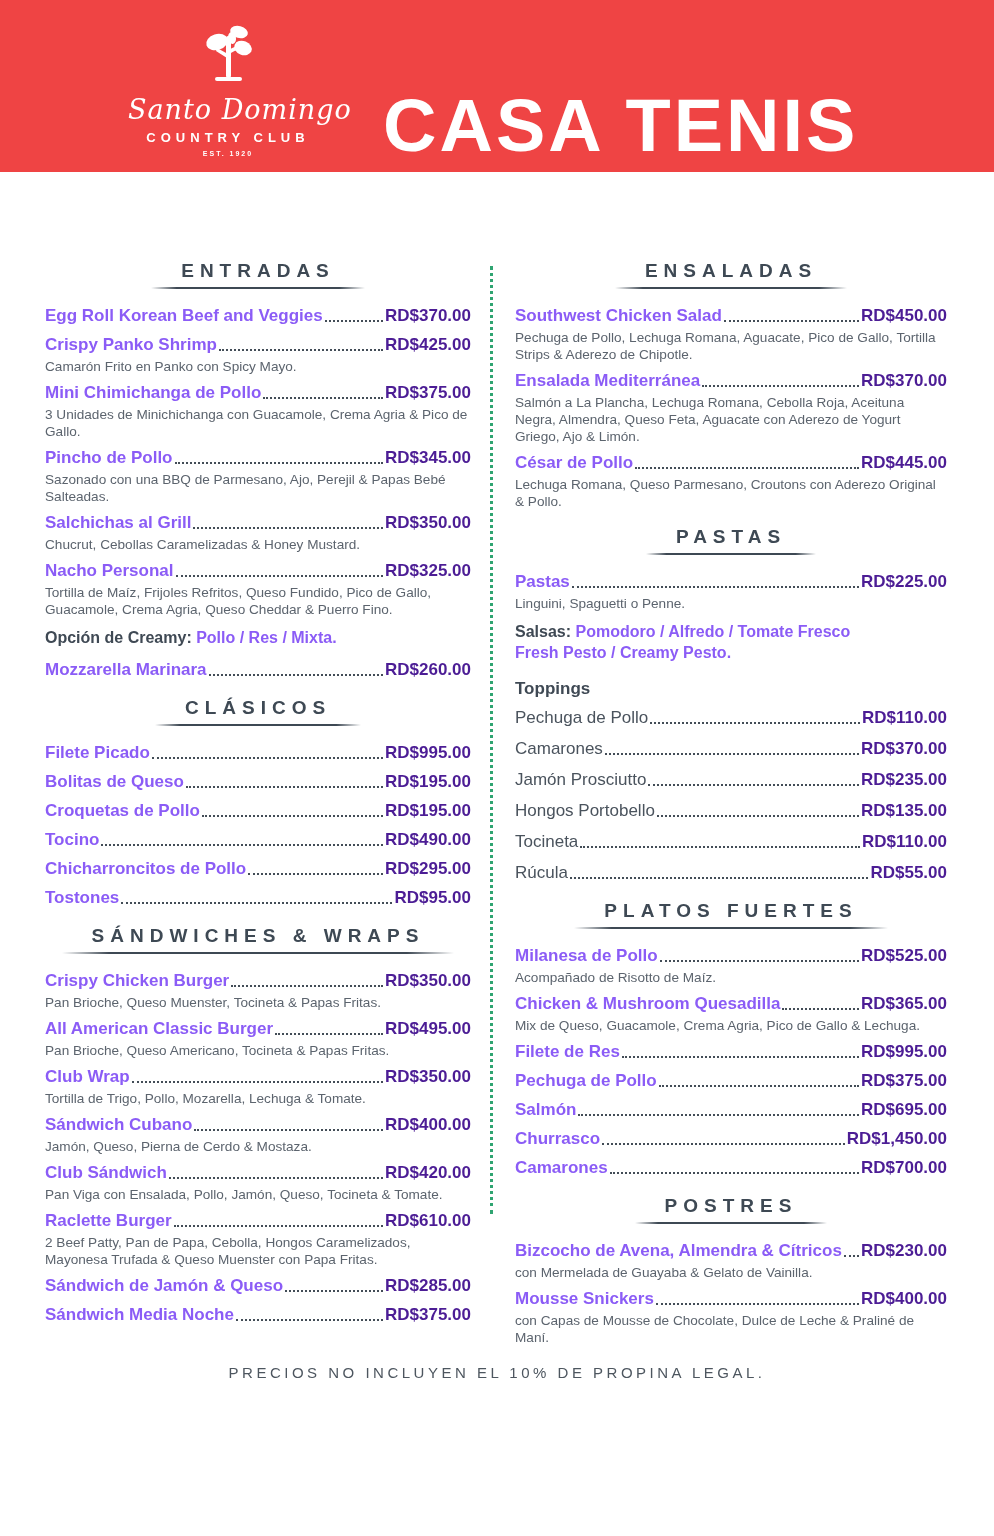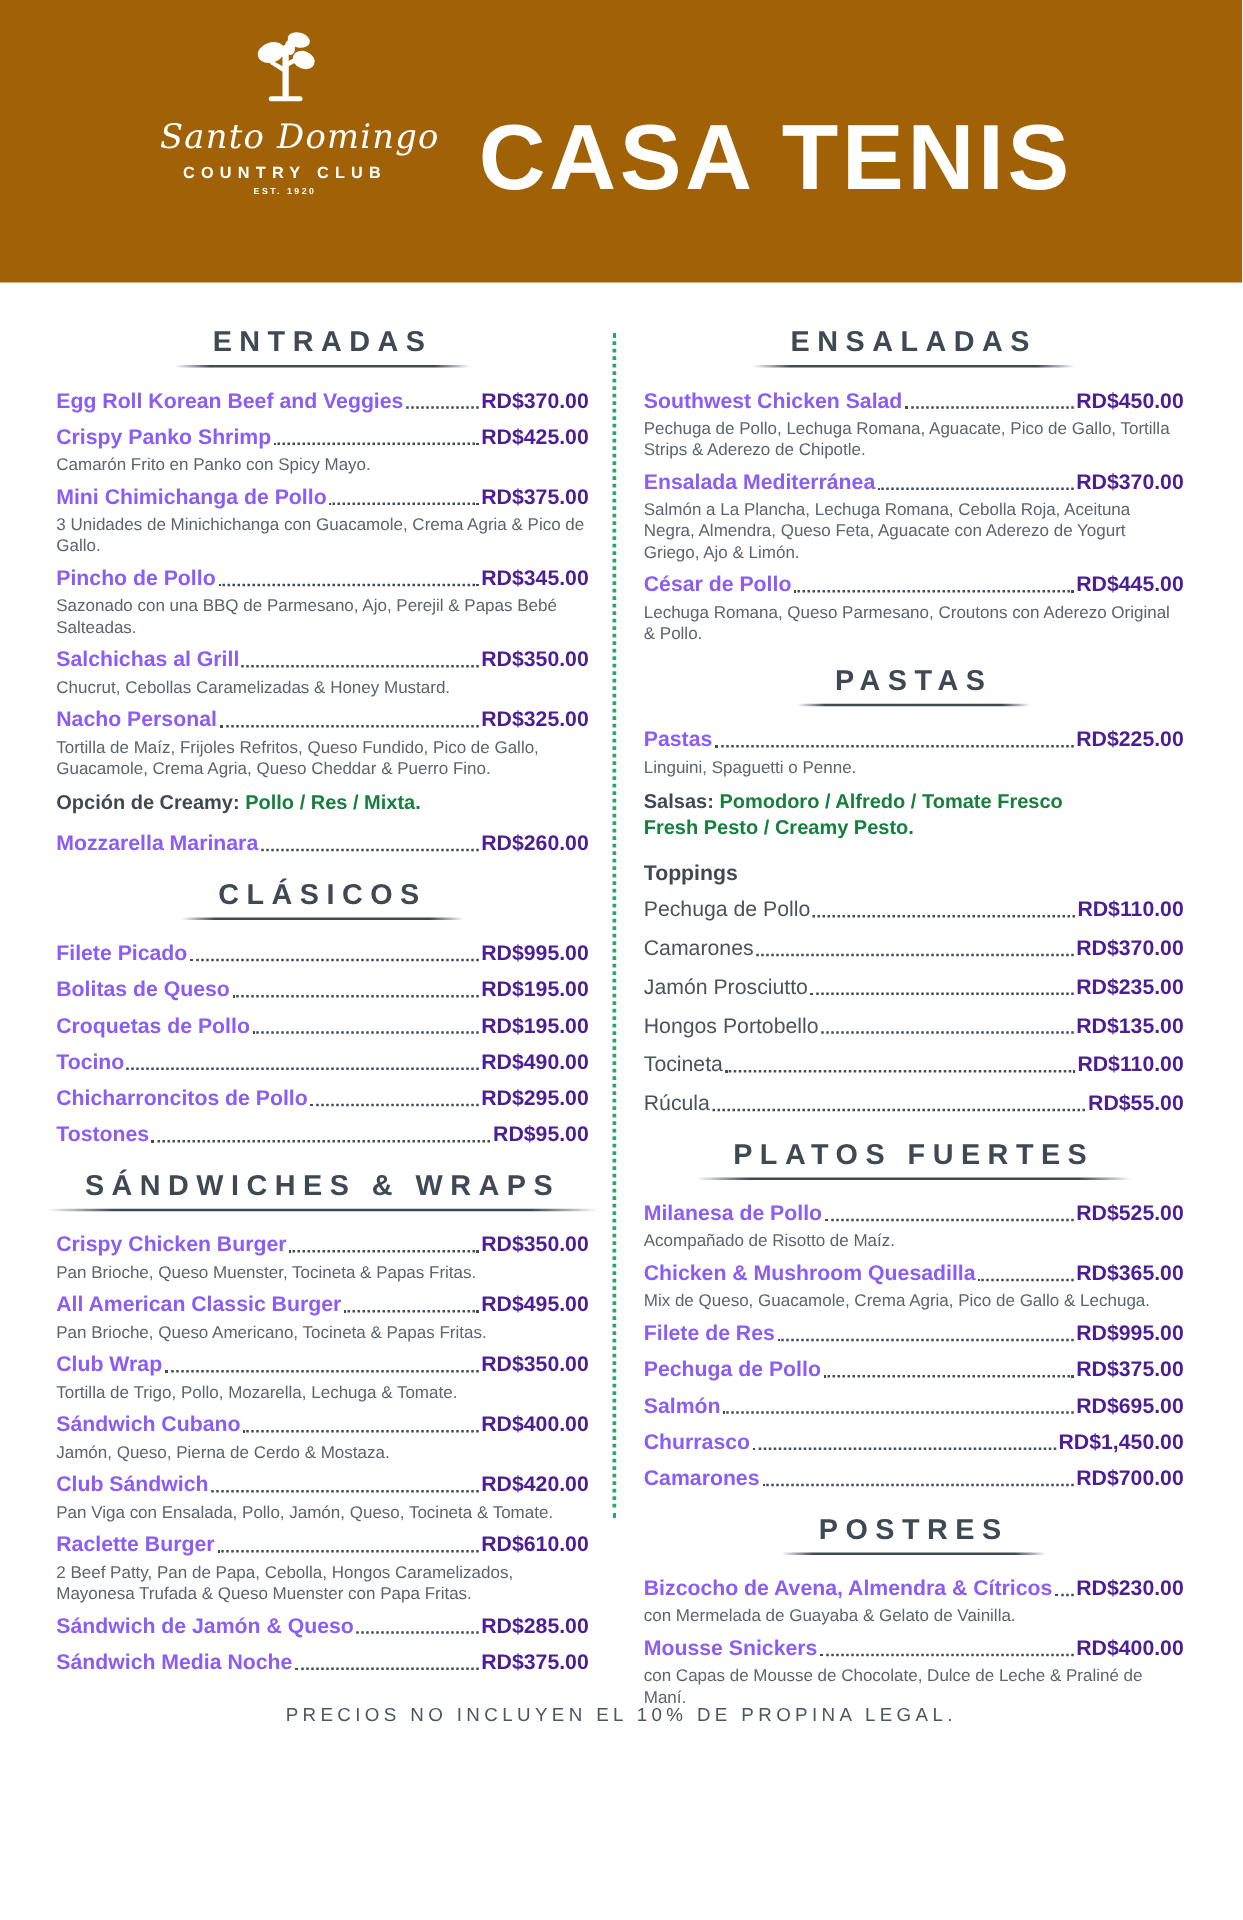--- a/index.html
+++ b/index.html
@@ -1,57 +1,57 @@
 <!DOCTYPE html>
 <html><head>
 <meta charset="utf-8">
 <style>
   * { margin:0; padding:0; box-sizing:border-box; }
   html,body { background:#ffffff; }
   body { font-family:"Liberation Sans", sans-serif; }
   .page { position:relative; width:994px; height:1536px; background:#ffffff; overflow:hidden; margin:0 auto; }
 
   
-  .banner { position:absolute; top:0; left:0; width:994px; height:226px; background:#a16207; }
+  .banner { position:absolute; top:0; left:0; width:994px; height:172px; background:#ef4444; }
   .logo { position:absolute; left:128px; top:24px; width:200px; text-align:center; color:#ffffff; }
   .logo svg { display:block; margin:0 auto 4px; }
   .logo-script { font-family:"DejaVu Serif", serif; font-style:italic; font-size:27px; letter-spacing:1px; white-space:nowrap; }
   .logo-sub { font-size:13px; font-weight:bold; letter-spacing:5px; margin-top:5px; }
   .logo-est { font-size:7px; font-weight:bold; letter-spacing:2px; margin-top:5px; }
   .page-title { position:absolute; left:383px; top:83px; width:560px; color:#ffffff;
     font-size:74px; font-weight:bold; letter-spacing:3px; white-space:nowrap; }
 
   
   .columns { position:absolute; top:260px; left:0; width:994px; }
   .col { position:absolute; top:0; }
   .col-left  { left:45px;  width:426px; }
   .col-right { left:515px; width:432px; }
   .divider { position:absolute; left:490px; top:266px; height:948px; width:0;
     border-left:3px dotted #2FA471; }
 
   
   .menu-section { margin-bottom:16px; }
   .section-head { text-align:center; margin-bottom:15px; }
   .head-inner { display:inline-block; }
-  .section-title { font-size:23px; font-weight:bold; letter-spacing:6px; color:#3E4954; }
+  .section-title { font-size:19px; font-weight:bold; letter-spacing:6px; color:#3E4954; }
   .section-underline { height:2px; margin-top:5px; width:calc(100% + 60px); margin-left:-30px;
     background:linear-gradient(to right, rgba(62,73,92,0), #3E4954 12%, #3E4954 88%, rgba(62,73,92,0)); }
 
   
   .row { margin-bottom:6px; }
   .line { display:flex; align-items:flex-end; }
   .name { font-size:17px; font-weight:bold; color:#8b5cf6; line-height:23px; white-space:nowrap; }
   .plain .name { font-weight:normal; color:#4A535D; }
   .plain { margin-bottom:8px; }
   .dots { flex:1 1 auto; min-width:12px; border-bottom:2px dotted #434D57; margin:0 2px 5px; }
   .price { font-size:17px; font-weight:bold; color:#4c1d95; line-height:23px; white-space:nowrap; }
   .desc { font-size:13.6px; color:#5C646E; line-height:17px; margin-top:2px; }
   .note { padding:3px 0 4px; }
   .note-label { font-size:16px; font-weight:bold; color:#3F4954; line-height:21px; }
-  .note-text { font-size:16px; font-weight:bold; color:#15803d; line-height:21px; white-space:pre-line; }
+  .note-text { font-size:16px; font-weight:bold; color:#8b5cf6; line-height:21px; white-space:pre-line; }
   .subheading { font-size:17px; font-weight:bold; color:#3F4954; line-height:23px; margin:10px 0 6px; }
 
   
   .footer-note { position:absolute; top:1364px; left:0; width:994px; text-align:center;
     font-size:15px; font-weight:normal; letter-spacing:3.5px; color:#4D565F; }
 </style>
 </head>
 <body>
 
 <div class="page">

